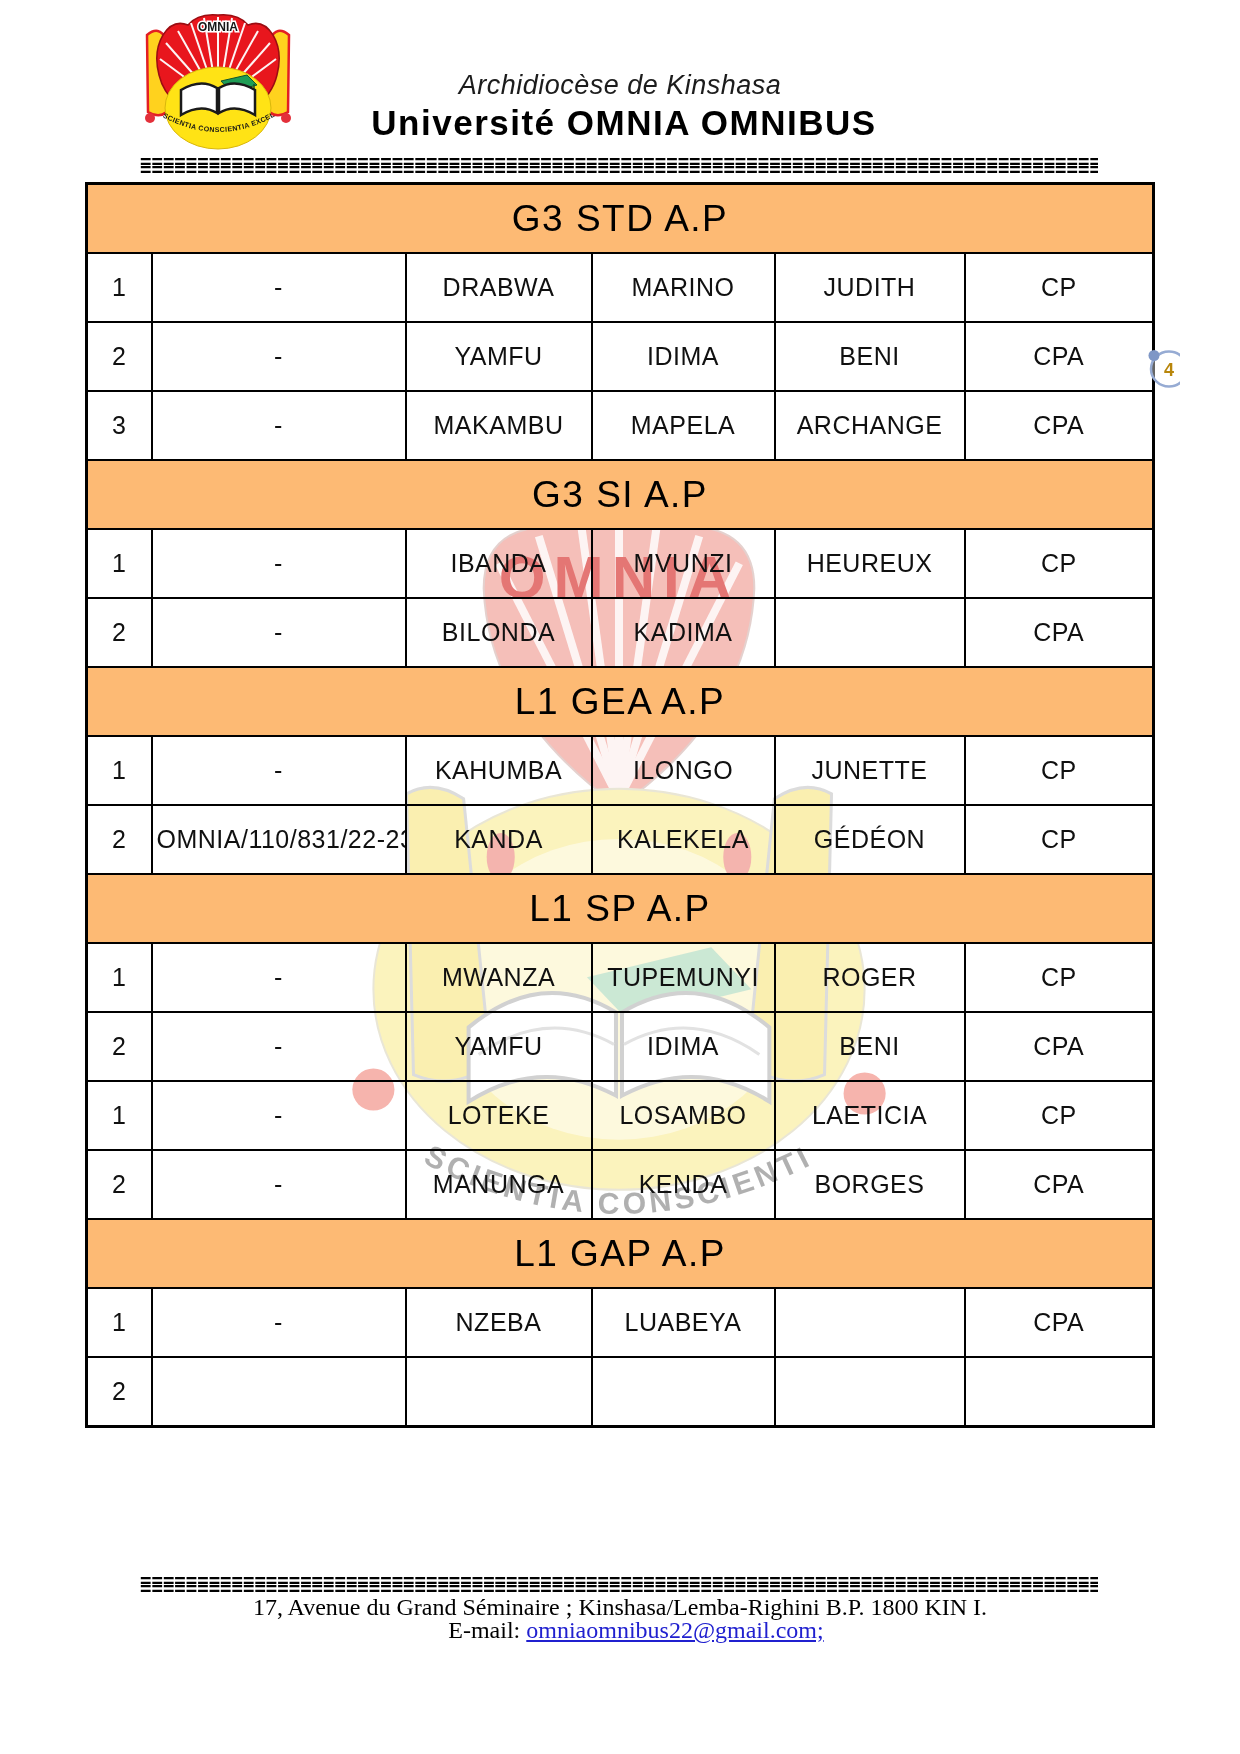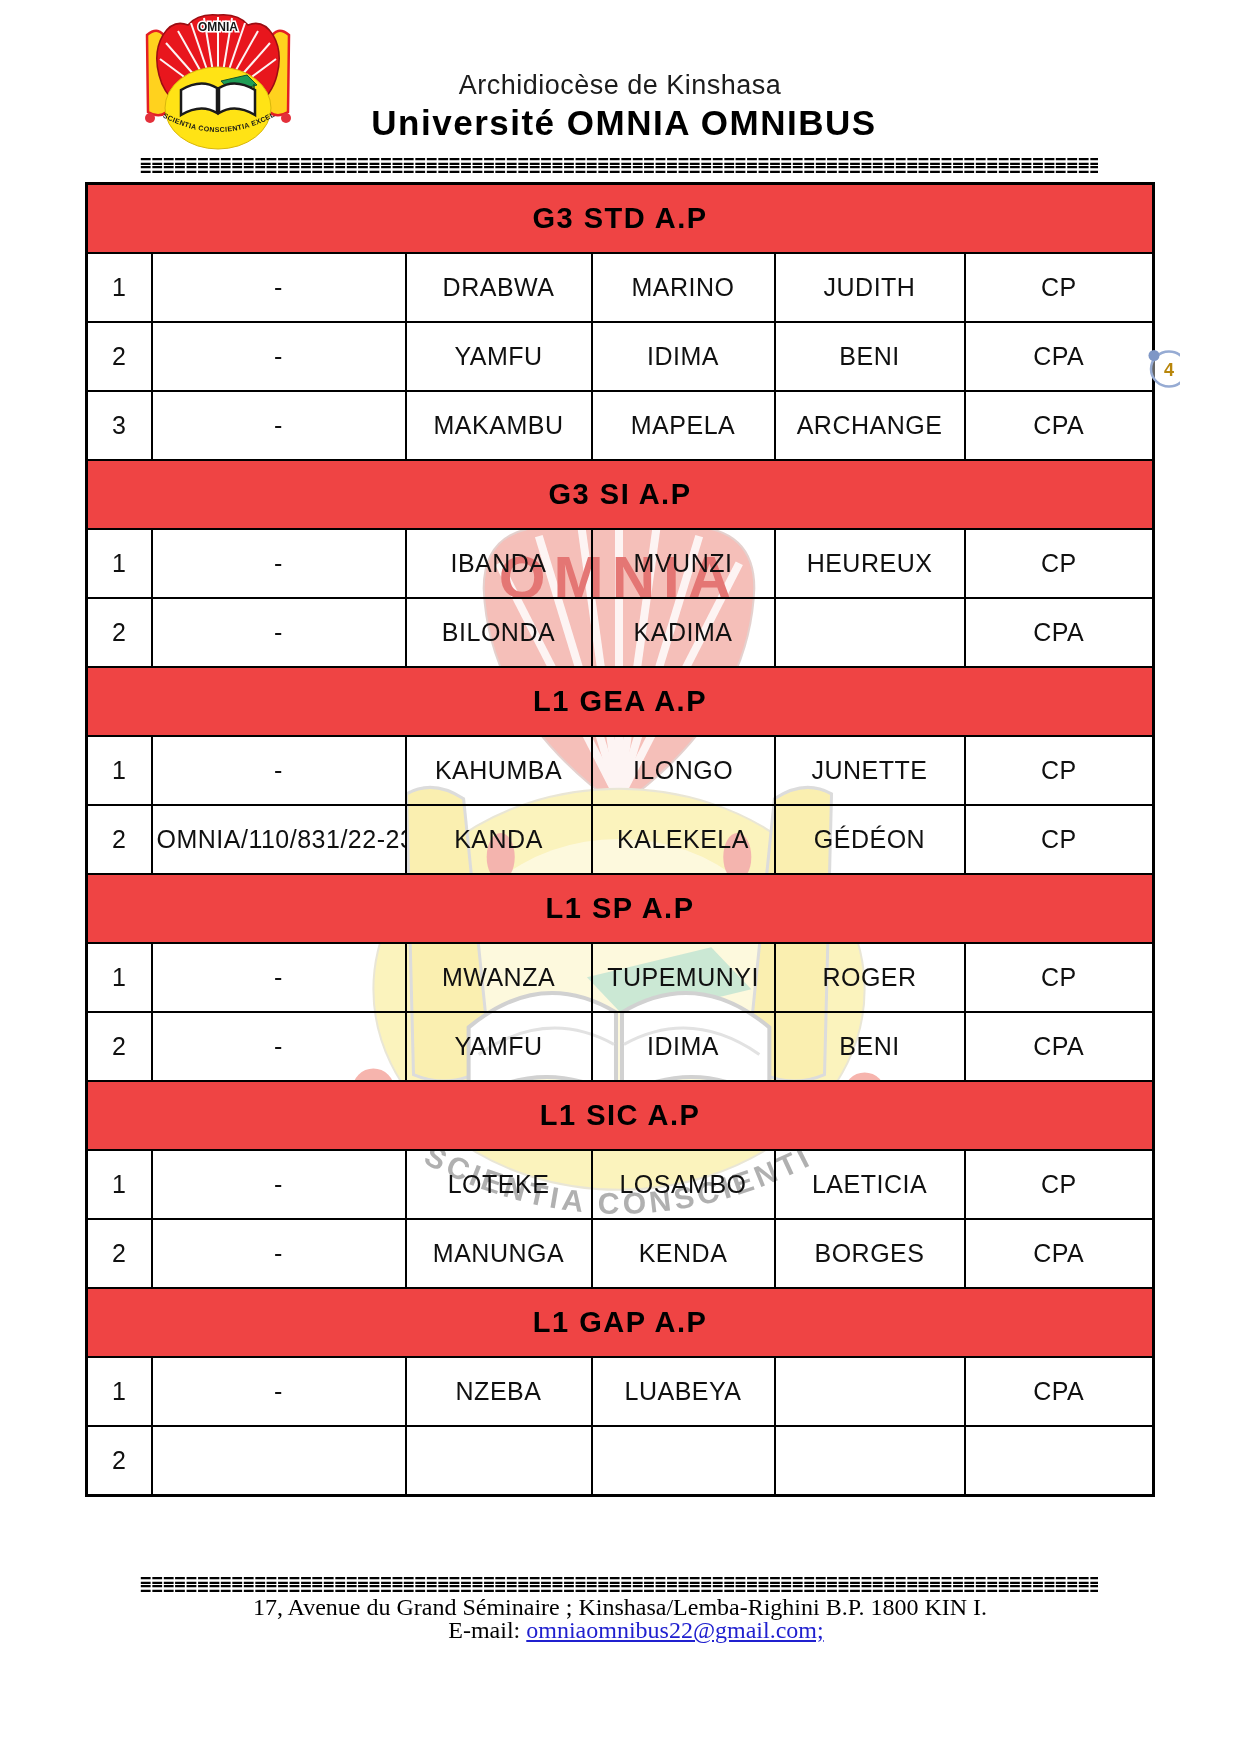--- a/index.html
+++ b/index.html
@@ -1,21 +1,21 @@
 <!DOCTYPE html>
 <html><head>
 <meta charset="utf-8">
 <style>
   html,body{margin:0;padding:0;background:#fff;}
   .page{position:relative;width:1180px;height:1754px;background:#fff;overflow:hidden;
         font-family:"Liberation Sans",sans-serif;color:#000;}
 
   
   .org-line{position:absolute;top:70px;left:0;width:1240px;text-align:center;
-            font-size:27px;color:#1c1c1c;letter-spacing:.5px;}
+            font-size:27px;color:#1c1c1c;letter-spacing:.5px;font-style:italic;}
   .univ-line{position:absolute;top:103px;left:4px;width:1240px;text-align:center;
              font-size:35px;font-weight:800;color:#000;letter-spacing:1.5px;}
 
   
   .sep{position:absolute;left:140px;width:958px;height:24px;overflow:hidden;
        font-family:"DejaVu Sans Mono",monospace;font-weight:bold;font-size:19px;color:#000;}
   .sep span{position:absolute;left:0;white-space:nowrap;}
   .sep .l1{top:-3px;}
   .sep .l2{top:5px;}
   .sep-top{top:153px;}
@@ -26,21 +26,21 @@
 
   
   .watermark{position:absolute;left:318px;top:468px;width:602px;height:802px;z-index:0;opacity:.85;}
 
   
   .tbl-wrap{position:absolute;left:85px;top:182px;z-index:1;}
   table.tbl{border-collapse:collapse;table-layout:fixed;width:1067px;border:3px solid #000;background:transparent;}
   table.tbl td{border:2px solid #000;text-align:center;vertical-align:middle;padding:0 4px;
                font-size:25px;letter-spacing:.5px;color:#101010;overflow:hidden;white-space:nowrap;}
   tr.data td{height:67px;}
-  tr.sect td{height:67px;background:#ef4444;font-weight:700;font-size:29px;letter-spacing:1.5px;color:#000;}
+  tr.sect td{height:67px;background:#fdba74;font-weight:400;font-size:37px;letter-spacing:1.5px;color:#000;}
   td.small{font-size:21px;letter-spacing:0;}
 
   
   .comment-marker{position:absolute;left:1140px;top:342px;width:58px;height:54px;z-index:2;}
 
   
   .f-line{position:absolute;left:0;width:1240px;text-align:center;
           font-family:"Liberation Serif",serif;font-size:24px;color:#000;}
   .f-address{top:1594px;}
   .f-email{top:1617px;padding-left:16px;}
@@ -226,23 +226,20 @@
             <td>CP</td>
           </tr>
           <tr class="data">
             <td>2</td>
             <td>-</td>
             <td>YAMFU</td>
             <td>IDIMA</td>
             <td>BENI</td>
             <td>CPA</td>
           </tr>
-          <tr class="sect">
-            <td colspan="6">L1 SIC A.P</td>
-          </tr>
           <tr class="data">
             <td>1</td>
             <td>-</td>
             <td>LOTEKE</td>
             <td>LOSAMBO</td>
             <td>LAETICIA</td>
             <td>CP</td>
           </tr>
           <tr class="data">
             <td>2</td>

